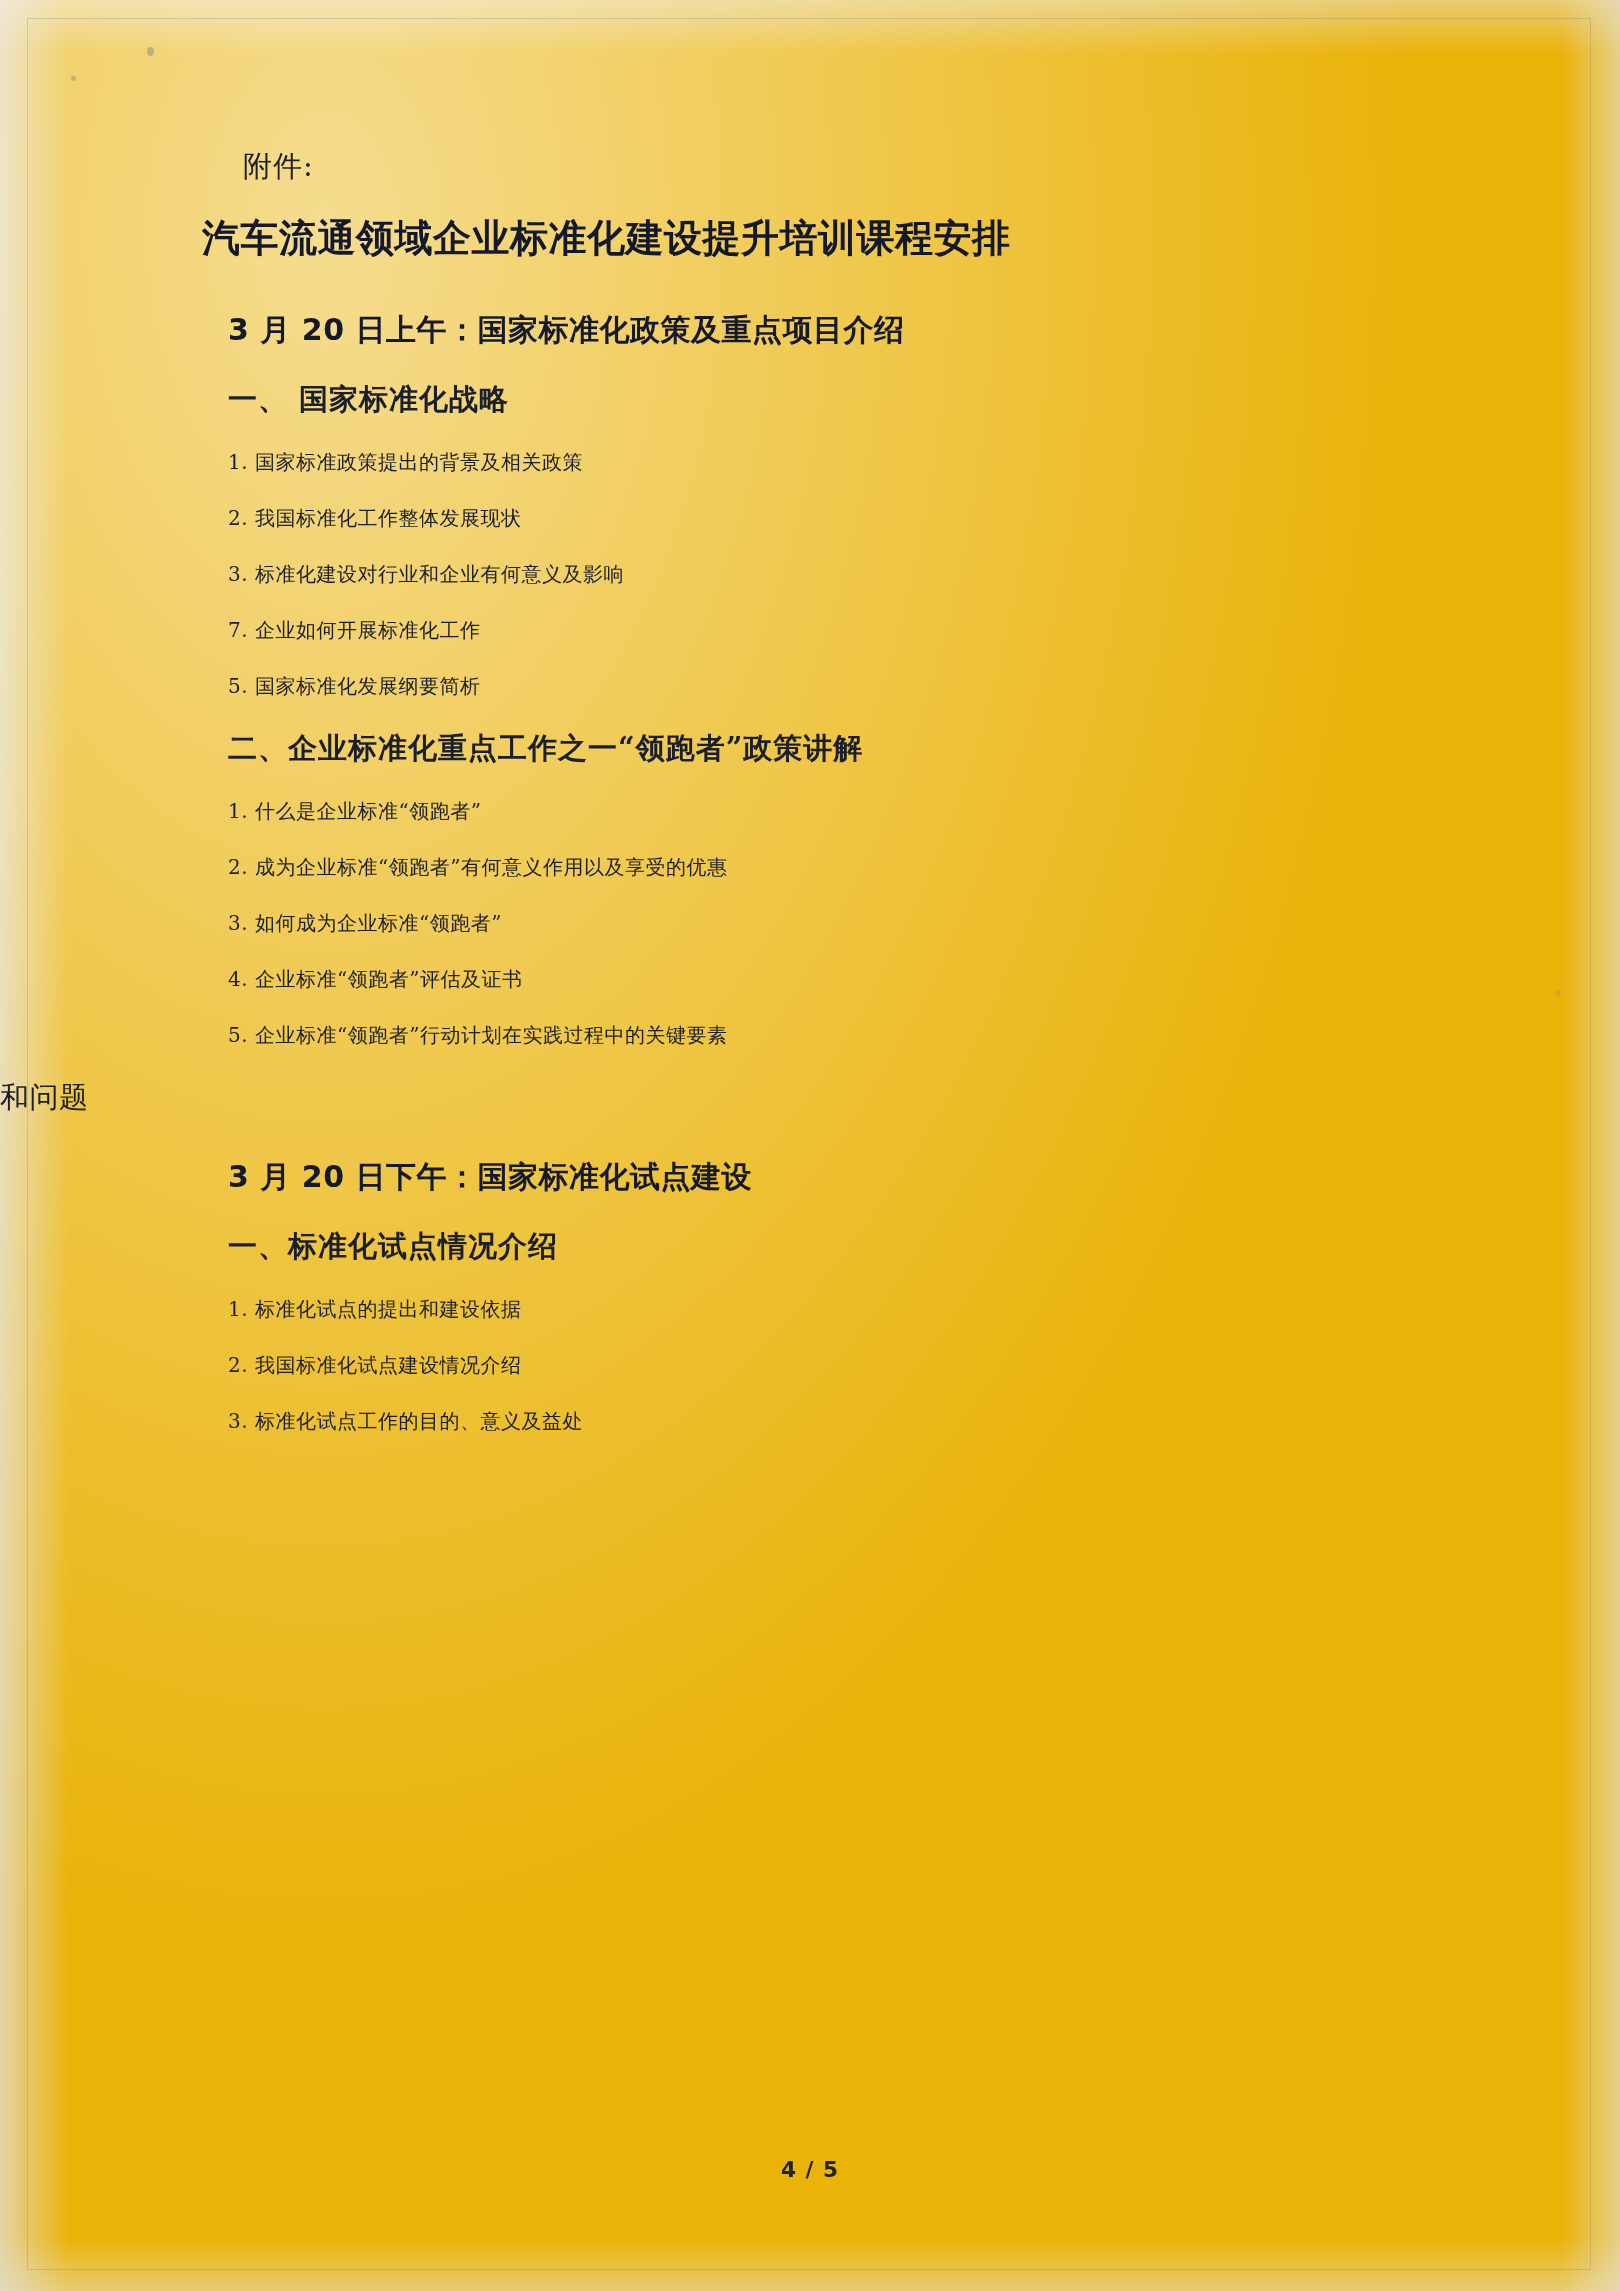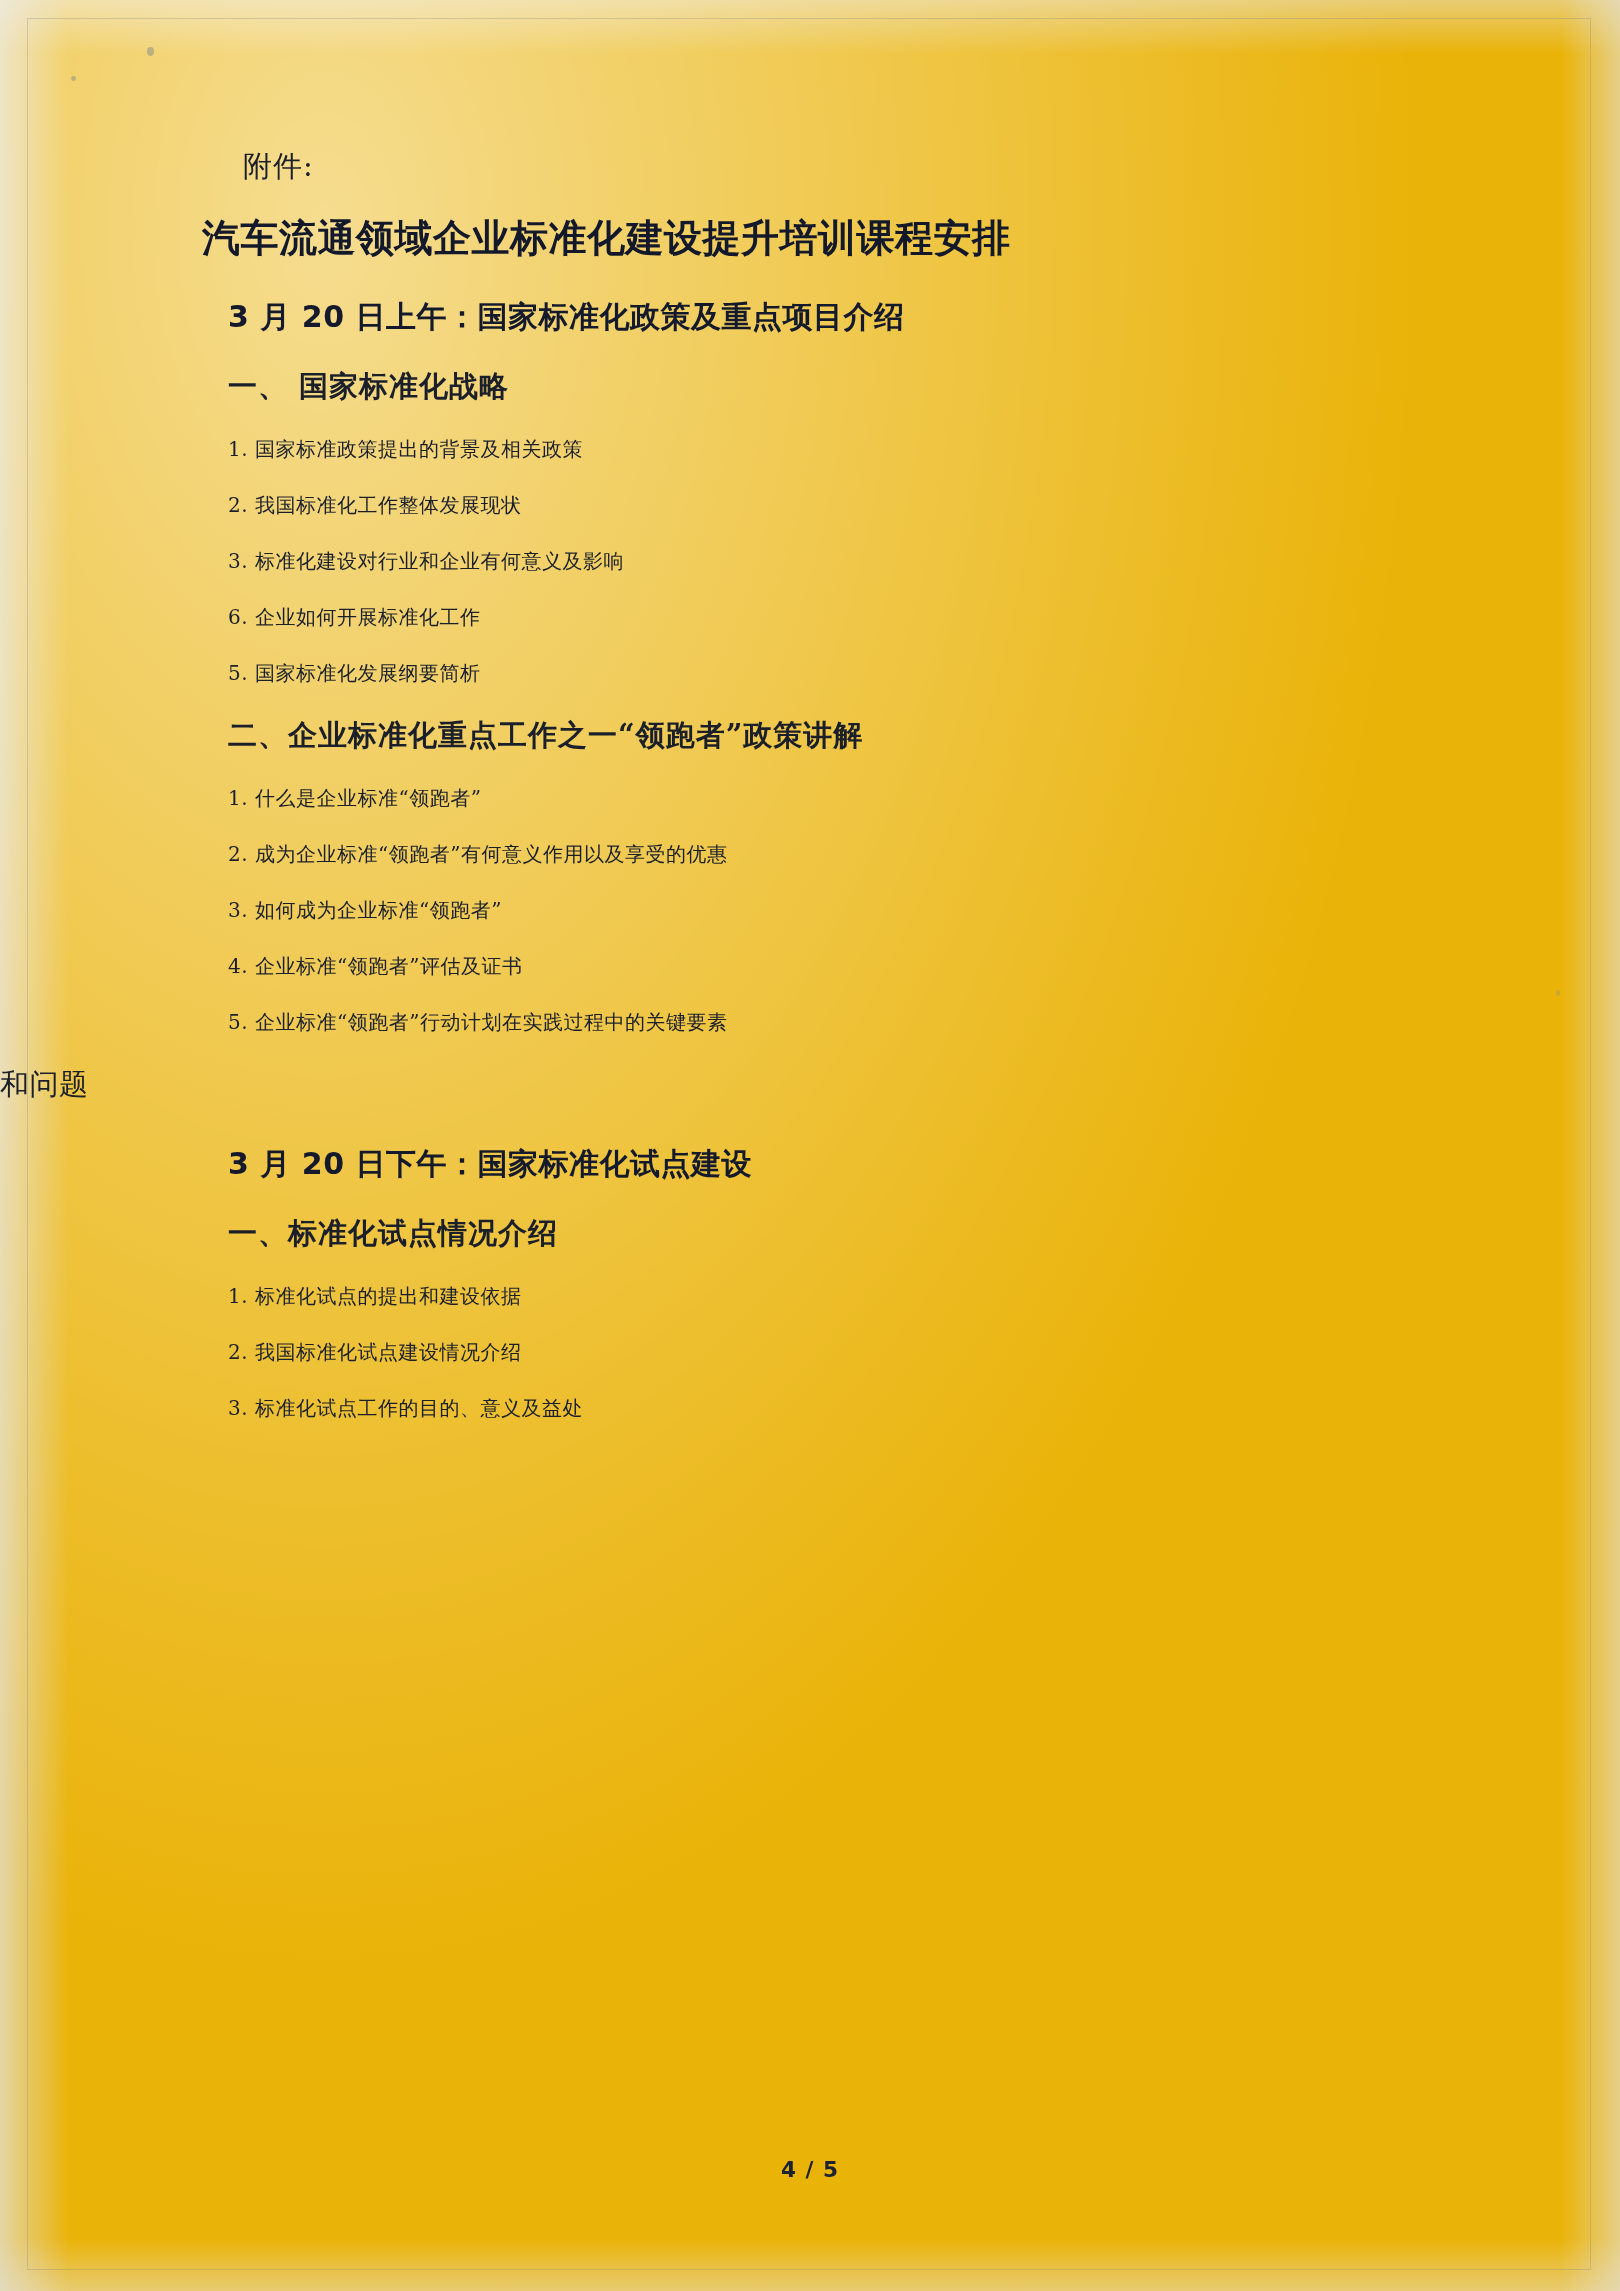--- a/index.html
+++ b/index.html
@@ -53,21 +53,21 @@
   .attach-label {
     font-size: 29px;
     letter-spacing: 1px;
     margin: 0 0 25.5px 76px;
   }
   .doc-title {
     font-family: "DejaVu Sans", sans-serif;
     font-weight: bold;
     font-size: 38px;
     letter-spacing: 0.5px;
-    margin: 0 0 33px 35px;
+    margin: 0 0 46px 35px;
     color: #13182a;
   }
   .session-heading {
     font-family: "DejaVu Sans", sans-serif;
     font-weight: bold;
     font-size: 30px;
     letter-spacing: 0.5px;
     margin: 0 0 29px 61px;
     color: #141a2c;
   }
@@ -119,21 +119,21 @@
     <p class="attach-label">附件:</p>
 
     <h1 class="doc-title">汽车流通领域企业标准化建设提升培训课程安排</h1>
 
     <h2 class="session-heading">3 月 20 日上午：国家标准化政策及重点项目介绍</h2>
 
     <h3 class="section-heading">一、 国家标准化战略</h3>
     <p class="item">1. 国家标准政策提出的背景及相关政策</p>
     <p class="item">2. 我国标准化工作整体发展现状</p>
     <p class="item">3. 标准化建设对行业和企业有何意义及影响</p>
-    <p class="item">6. 企业如何开展标准化工作</p>
+    <p class="item">7. 企业如何开展标准化工作</p>
     <p class="item">5. 国家标准化发展纲要简析</p>
 
     <h3 class="section-heading">二、企业标准化重点工作之一“领跑者”政策讲解</h3>
     <p class="item">1. 什么是企业标准“领跑者”</p>
     <p class="item">2. 成为企业标准“领跑者”有何意义作用以及享受的优惠</p>
     <p class="item">3. 如何成为企业标准“领跑者”</p>
     <p class="item">4. 企业标准“领跑者”评估及证书</p>
     <p class="item">5. 企业标准“领跑者”行动计划在实践过程中的关键要素</p>
     <p class="item-cont">和问题</p>
 

